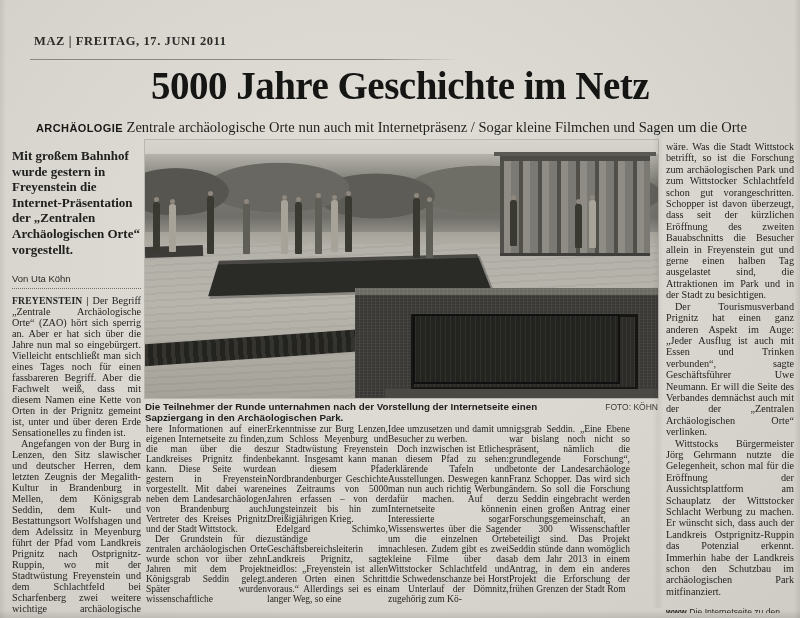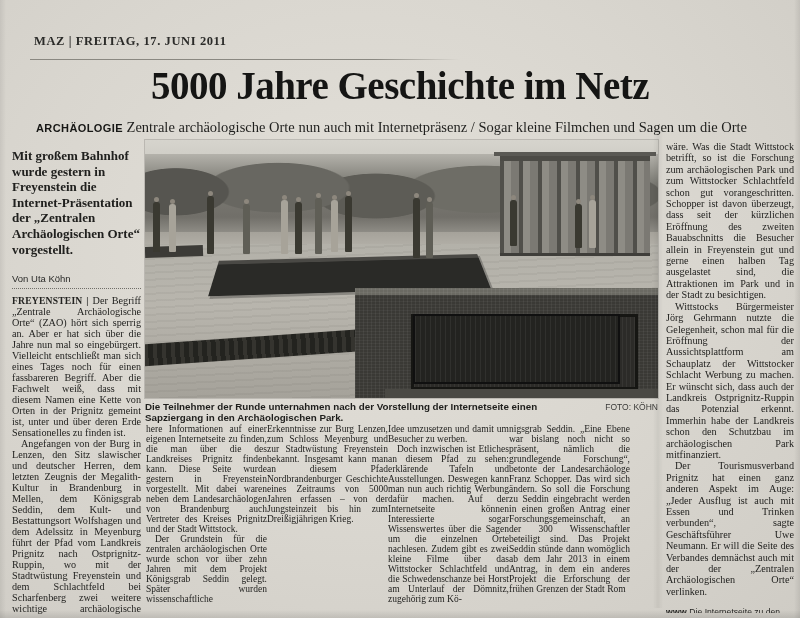--- a/index.html
+++ b/index.html
@@ -171,34 +171,35 @@
     <span class="credit">FOTO: KÖHN</span>
   </div>
 
   <section class="cols">
     <div class="col">
       <p class="body">here Informationen auf einer eigenen Internetseite zu finden, die man über die des Landkreises Prignitz finden kann. Diese Seite wurde gestern in Freyenstein vorgestellt. Mit dabei waren neben dem Landesarchäologen von Brandenburg auch Vertreter des Kreises Prignitz und der Stadt Wittstock.</p>
       <p class="body indent">Der Grundstein für die zentralen archäologischen Orte wurde schon vor über zehn Jahren mit dem Projekt Königsgrab Seddin gelegt. Später wurden wissenschaftliche</p>
     </div>
     <div class="col">
       <p class="body">Erkenntnisse zur Burg Lenzen, zum Schloss Meyenburg und zur Stadtwüstung Freyenstein bekannt. Insgesamt kann man an diesem Pfad Nordbrandenburger Geschichte eines Zeitraums von 5000 Jahren erfassen – von der Jungsteinzeit bis hin zum Dreißigjährigen Krieg.</p>
+      <p class="body indent">Edelgard Schimko, zuständige Geschäftsbereichsleiterin im Landkreis Prignitz, sagte neidlos: „Freyenstein ist allen anderen Orten einen Schritt voraus.“ Allerdings sei es ein langer Weg, so eine</p>
     </div>
     <div class="col">
       <p class="body">Idee umzusetzen und damit um Besucher zu werben.</p>
       <p class="body indent">Doch inzwischen ist Etliches an diesem Pfad zu sehen: erklärende Tafeln und Ausstellungen. Deswegen kann man nun auch richtig Werbung dafür machen. Auf der Internetseite können Interessierte sogar Wissenswertes über die Sagen um die einzelnen Orte nachlesen. Zudem gibt es zwei kleine Filme über das Wittstocker Schlachtfeld und die Schwedenschanze bei Horst am Unterlauf der Dömnitz, zugehörig zum Kö-</p>
     </div>
     <div class="col">
       <p class="body">nigsgrab Seddin. „Eine Ebene war bislang noch nicht so präsent, nämlich die grundlegende Forschung“, betonte der Landesarchäologe Franz Schopper. Das wird sich ändern. So soll die Forschung zu Seddin eingebracht werden in einen großen Antrag einer Forschungsgemeinschaft, an der 300 Wissenschaftler beteiligt sind. Das Projekt Seddin stünde dann womöglich ab dem Jahr 2013 in einem Antrag, in dem ein anderes Projekt die Erforschung der frühen Grenzen der Stadt Rom</p>
     </div>
   </section>
 
   <aside class="col-right">
     <p class="body">wäre. Was die Stadt Wittstock betrifft, so ist die Forschung zum archäologischen Park und zum Wittstocker Schlachtfeld schon gut vorangeschritten. Schopper ist davon überzeugt, dass seit der kürzlichen Eröffnung des zweiten Bauabschnitts die Besucher allein in Freyenstein gut und gerne einen halben Tag ausgelastet sind, die Attraktionen im Park und in der Stadt zu besichtigen.</p>
+    <p class="body indent">Der Tourismusverband Prignitz hat einen ganz anderen Aspekt im Auge: „Jeder Ausflug ist auch mit Essen und Trinken verbunden“, sagte Geschäftsführer Uwe Neumann. Er will die Seite des Verbandes demnächst auch mit der der „Zentralen Archäologischen Orte“ verlinken.</p>
     <p class="body indent">Wittstocks Bürgermeister Jörg Gehrmann nutzte die Gelegenheit, schon mal für die Eröffnung der Aussichtsplattform am Schauplatz der Wittstocker Schlacht Werbung zu machen. Er wünscht sich, dass auch der Landkreis Ostprignitz-Ruppin das Potenzial erkennt. Immerhin habe der Landkreis schon den Schutzbau im archäologischen Park mitfinanziert.</p>
-    <p class="body indent">Der Tourismusverband Prignitz hat einen ganz anderen Aspekt im Auge: „Jeder Ausflug ist auch mit Essen und Trinken verbunden“, sagte Geschäftsführer Uwe Neumann. Er will die Seite des Verbandes demnächst auch mit der der „Zentralen Archäologischen Orte“ verlinken.</p>
     <p class="www-note"><span class="www-label">www</span><span> Die Internetseite zu den Zentralen Archäologischen Orten ist über www.landkreis-prignitz.de und die Schaltfläche „Tourismus“ zu erreichen.</span></p>
   </aside>
 
   <div class="fold"></div>
   <div class="edge-left"></div>
   <div class="edge-right"></div>
   <div class="edge-bottom"></div>
 </div>
 
 </body></html>

